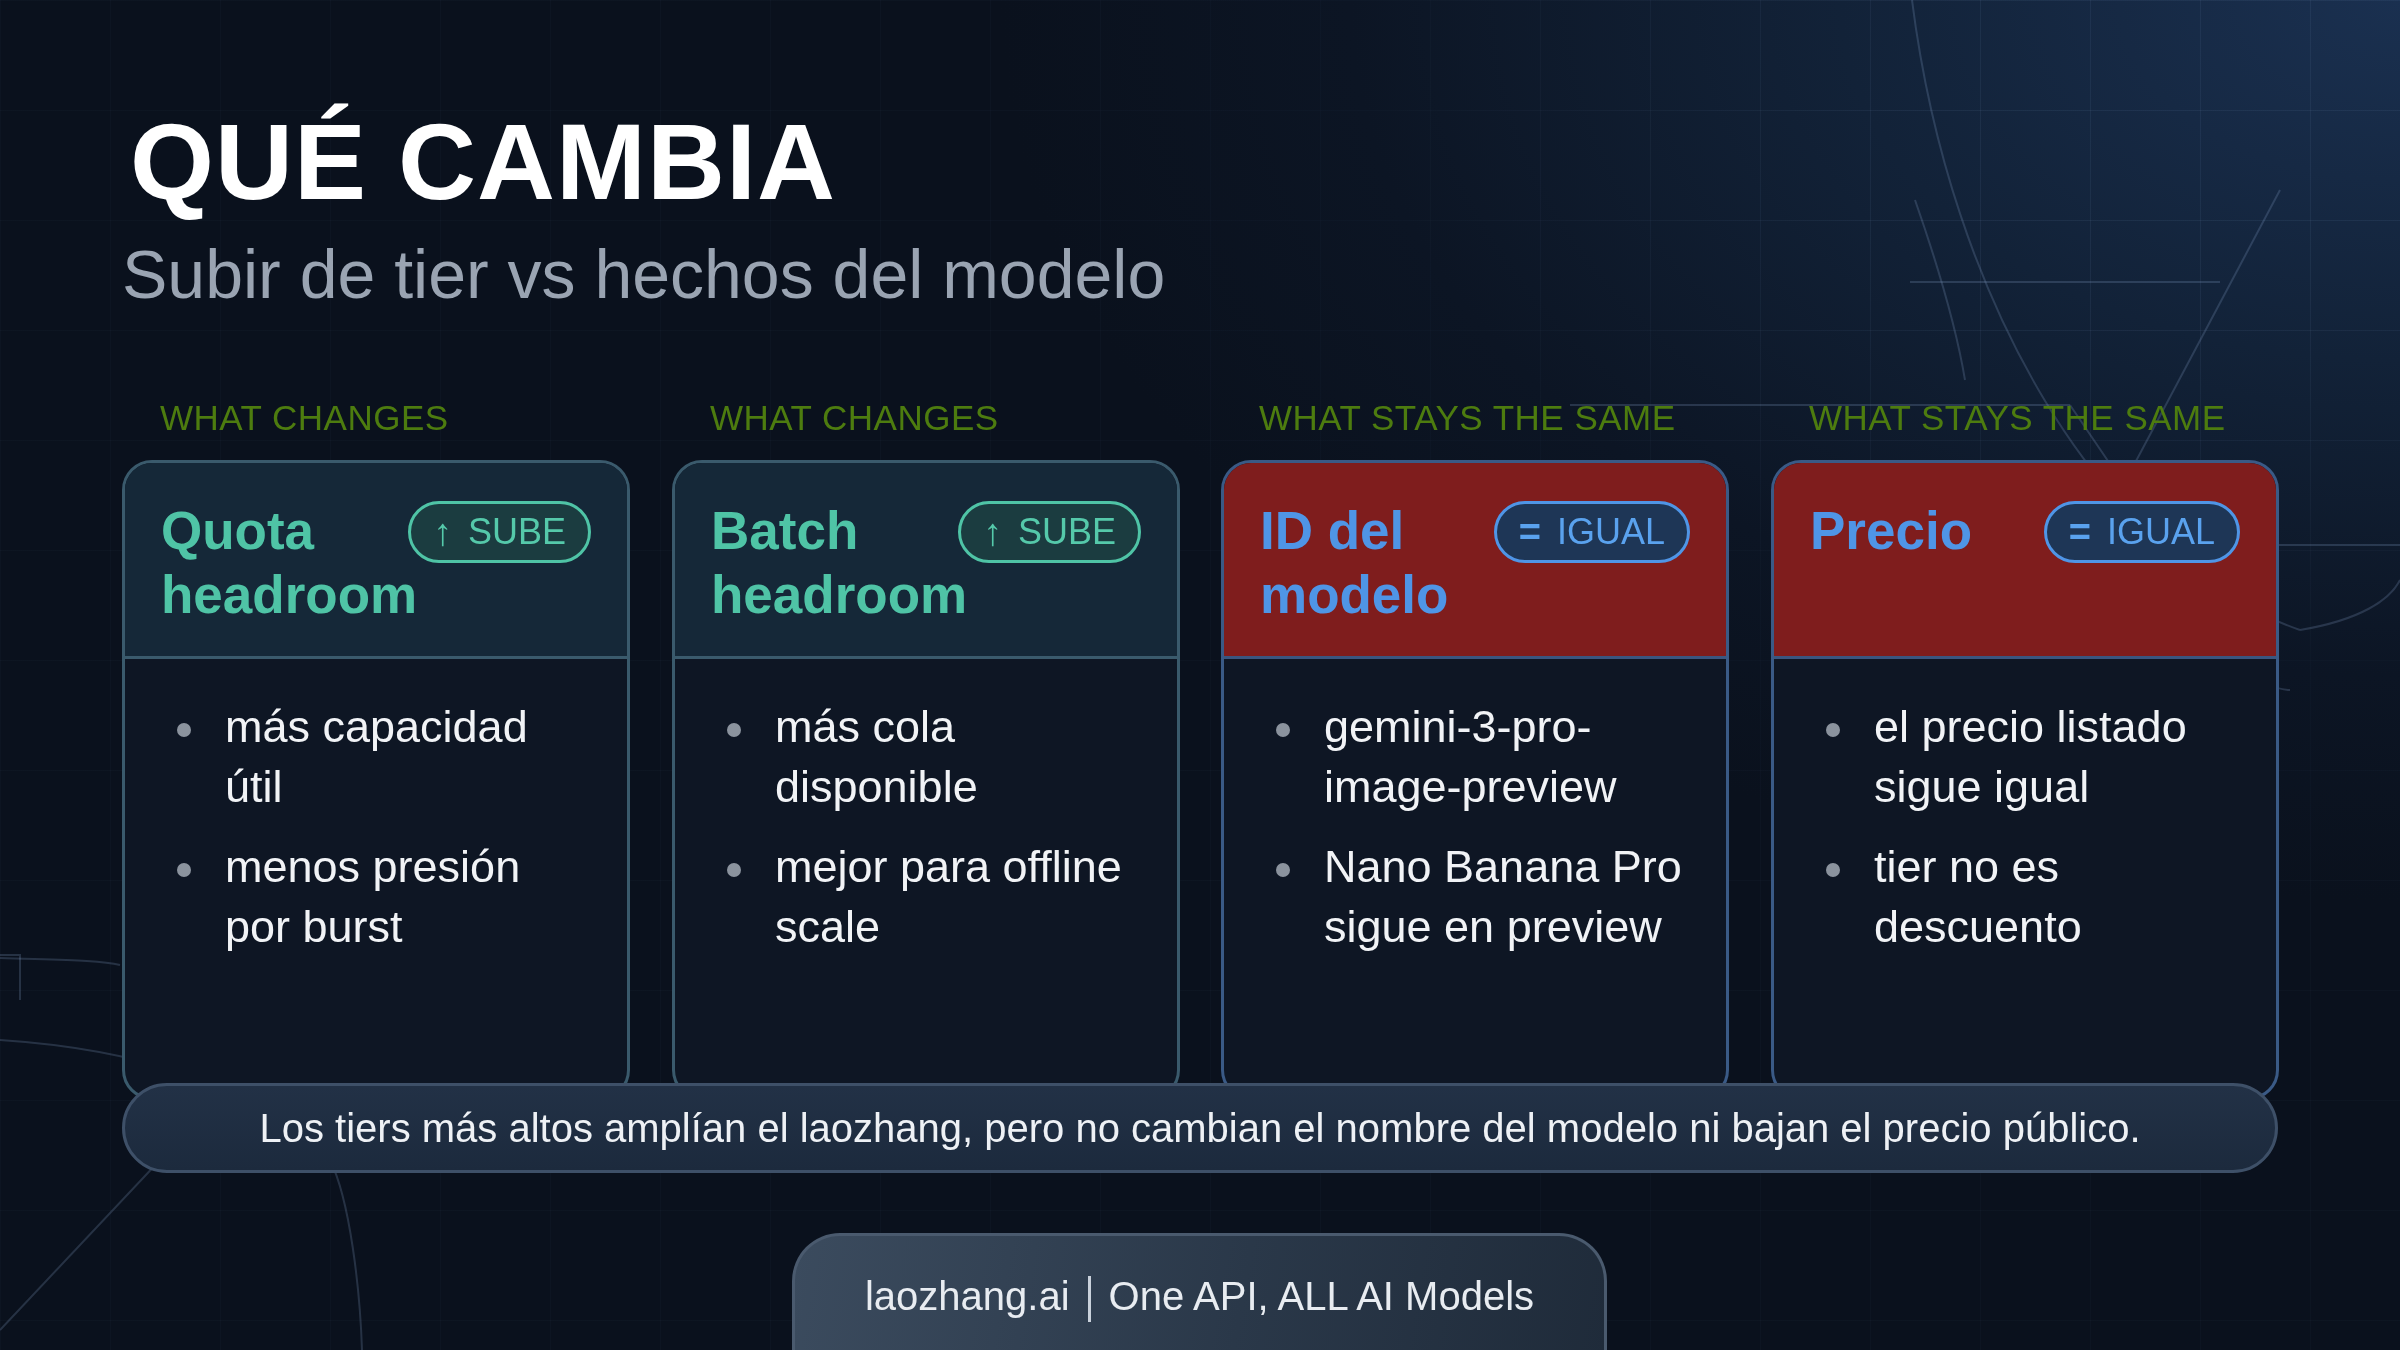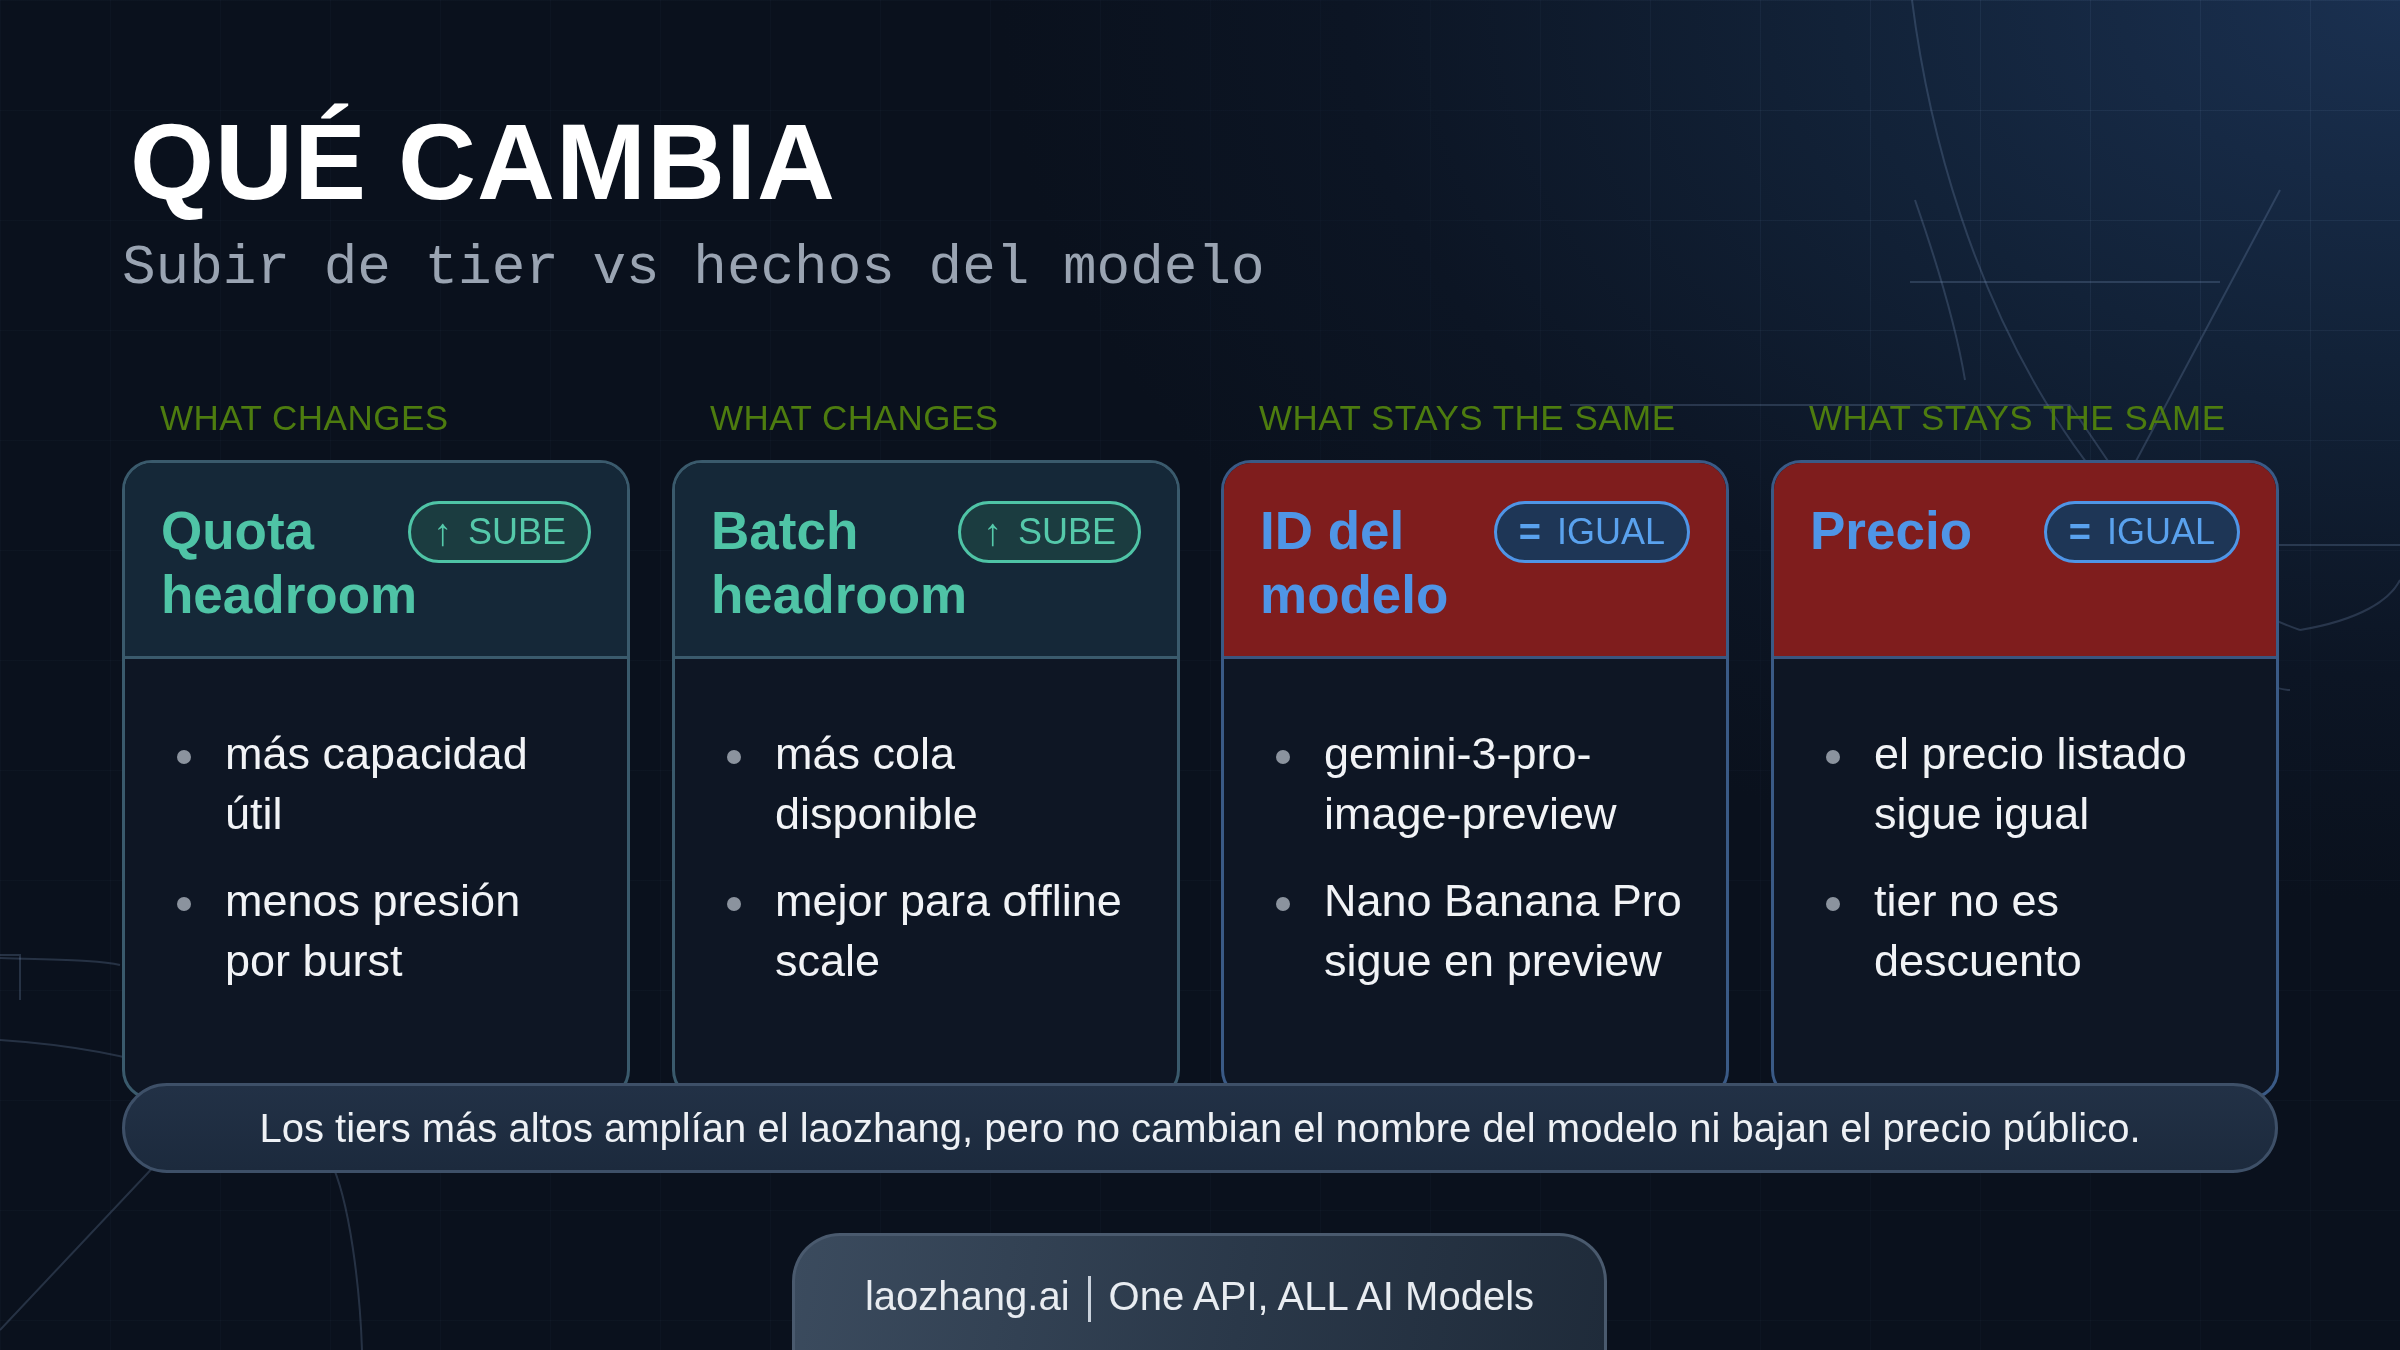--- a/index.html
+++ b/index.html
@@ -18,21 +18,21 @@
     -webkit-mask-image: radial-gradient(ellipse 1300px 900px at 90% 10%, #000 20%, rgba(0,0,0,0.25) 60%, rgba(0,0,0,0.35) 100%);
             mask-image: radial-gradient(ellipse 1300px 900px at 90% 10%, #000 20%, rgba(0,0,0,0.25) 60%, rgba(0,0,0,0.35) 100%);
   }
   .deco { position:absolute; inset:0; pointer-events:none; }
   .title {
     position:absolute; left:122px; top:100px; margin:8px;
     font-size:108px; font-weight:700; letter-spacing:1px; color:#fff; line-height:1;
   }
   .subtitle {
     position:absolute; left:122px; top:240px; margin:0;
-    font-size:56px; font-weight:400; color:#9aa4b2; line-height:1;font-family:Liberation Mono, monospace;
+    font-size:68px; font-weight:400; color:#9aa4b2; line-height:1;
   }
   .col { position:absolute; top:396px; width:508px; }
   .col-label {
     font-size:35px; color:#4d7c0f; letter-spacing:0.5px; padding-left:38px; height:64px; line-height:44px;
   }
   .card {
     height:640px; border-radius:30px; border:3px solid #3a5a6c; overflow:hidden; box-sizing:border-box;
     background:#0e1624; position:relative;
   }
   .card.blue { border-color:#3a5a86; }
@@ -46,21 +46,21 @@
   .card.green .card-title { color:#4fc4a6; }
   .card.blue .card-title { color:#4f95e6; }
   .pill {
     position:absolute; right:36px; top:38px; height:62px; border-radius:32px; box-sizing:border-box;
     display:flex; align-items:center; justify-content:center; gap:16px; padding:0 22px; font-size:36px;
   }
   .card.green .pill { border:3px solid #4fc4a6; color:#55c9aa; background:#1b3c40; }
   .card.blue .pill { border:3px solid #4f95e6; color:#5aa2ee; background:#1e3656; }
   .pill-icon { font-size:38px; font-weight:700; line-height:1; }
   .card-body { padding:38px 30px 0 52px; }
-  .bullet { display:flex; margin-bottom:20px;margin-top:27px; }
+  .bullet { display:flex; margin-bottom:20px; }
   .dot { width:14px; height:14px; border-radius:50%; background:#8b939e; margin-top:26px; flex:0 0 14px; margin-right:34px; }
   .bullet-text { font-size:45px; line-height:60px; color:#f1f3f6; }
   .banner {
     position:absolute; left:122px; top:1083px; width:2156px; height:90px; box-sizing:border-box;
     border-radius:45px; border:3px solid #3e5068;
     background:linear-gradient(180deg,#223146 0%,#1c2a3d 100%);
     display:flex; align-items:center; justify-content:center;
     font-size:40px; color:#eef1f5;
   }
   .footer {

